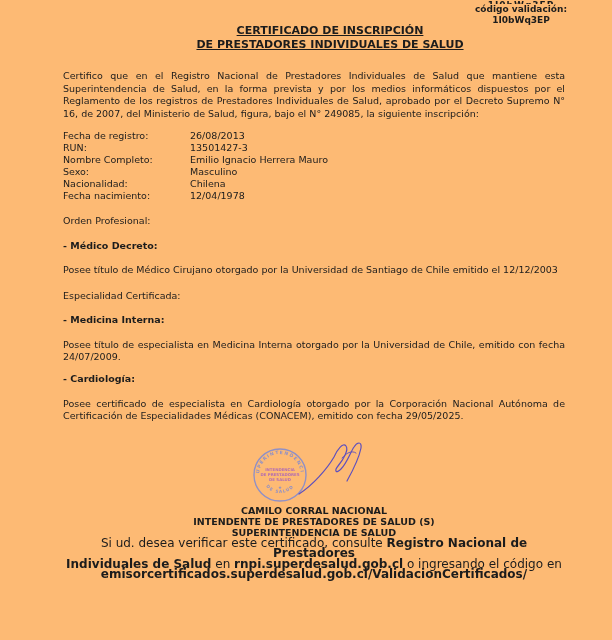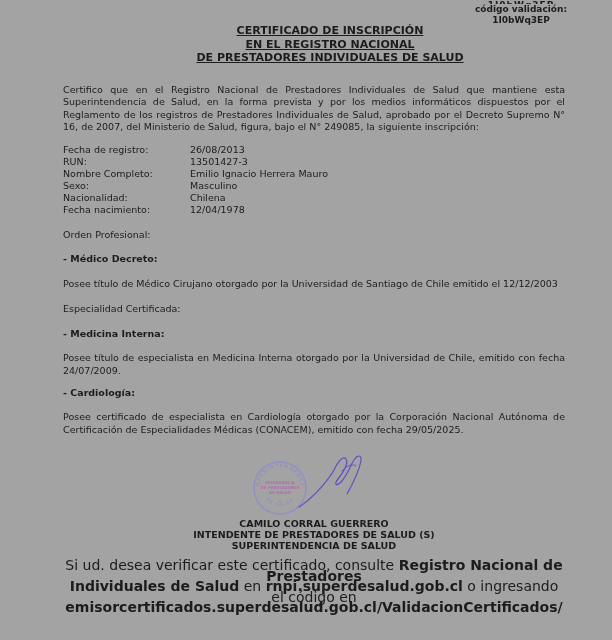--- a/index.html
+++ b/index.html
@@ -1,19 +1,19 @@
 <!DOCTYPE html>
 <html><head>
 <meta charset="utf-8">
 <style>
   html,body{margin:0;padding:0;background:#ffffff;}
   .page{
     position:relative;
     width:612px;height:640px;
-    background:#a3a3a3;
+    background:#fdba74;
     font-family:"DejaVu Sans","Liberation Sans",sans-serif;
     color:#1c1c1c;
     overflow:hidden;
   }
   
   .topright{
     position:absolute;top:0;left:443px;width:156px;
     text-align:center;font-weight:bold;font-size:9px;line-height:11px;
   }
   .clipped-line{height:4px;overflow:hidden;}
@@ -30,38 +30,37 @@
   .sec-title{margin-top:13px;font-weight:normal;}
   .sub-head{margin-top:12px;font-weight:bold;}
   .sub-head.tight{margin-top:0;}
   .sec-text{margin-top:12px;text-align:justify;}
   .issued{margin-top:8px;}
   
   .sigzone{position:relative;height:66px;margin-top:13px;}
   .sigzone svg{position:absolute;left:0;top:0;}
   .nameblock{text-align:center;font-weight:bold;font-size:9.5px;line-height:11px;margin-top:3px;}
   
-  .footer{margin-top:9px;text-align:center;font-size:14px;line-height:10.5px;}
+  .footer{text-align:center;font-size:12px;line-height:10.5px;}
   .footer span{white-space:pre-wrap;}
   .footer .b{font-weight:bold;}
 </style>
 </head>
 <body>
 
 <div class="page">
 
   <div class="topright">
     <div class="clipped-line"><span>1I0bWq3EP</span></div>
     <div>código validación:</div>
     <div>1I0bWq3EP</div>
   </div>
 
   <div class="title">
     <div><span>CERTIFICADO DE INSCRIPCIÓN</span></div>
-    <div><span>EN EL REGISTRO NACIONAL</span></div>
     <div><span>DE PRESTADORES INDIVIDUALES DE SALUD</span></div>
   </div>
 
   <div class="content">
 
     <p class="intro">Certifico que en el Registro Nacional de Prestadores Individuales de Salud que mantiene esta Superintendencia de Salud, en la forma prevista y por los medios informáticos dispuestos por el Reglamento de los registros de Prestadores Individuales de Salud, aprobado por el Decreto Supremo N° 16, de 2007, del Ministerio de Salud, figura, bajo el N° 249085, la siguiente inscripción:</p>
 
     <div class="fields">
       <div class="frow">
         <span class="flabel">Fecha de registro:</span>
@@ -128,21 +127,21 @@
                    C 271 35, 273 38, 278 33
                    C 284 27, 287 17, 291 11
                    C 294 6, 299 5, 298 12
                    C 296 22, 289 36, 284 45" fill="none" stroke="#5d4fbe" stroke-width="1.2" stroke-linecap="round"></path>
           <path d="M 279 22 C 283 17, 289 14, 293 17" fill="none" stroke="#5d4fbe" stroke-width="0.9" stroke-linecap="round"></path>
         </g>
       </svg>
     </div>
 
     <div class="nameblock">
-      <div>CAMILO CORRAL GUERRERO</div>
+      <div>CAMILO CORRAL NACIONAL</div>
       <div>INTENDENTE DE PRESTADORES DE SALUD (S)</div>
       <div>SUPERINTENDENCIA DE SALUD</div>
     </div>
 
     <div class="footer">
       <div><span>Si ud. desea verificar este certificado, consulte </span><span class="b">Registro Nacional de Prestadores</span></div>
       <div><span class="b">Individuales de Salud</span><span> en </span><span class="b">rnpi.superdesalud.gob.cl</span><span> o ingresando el código en</span></div>
       <div><span class="b">emisorcertificados.superdesalud.gob.cl/ValidacionCertificados/</span></div>
     </div>
 

